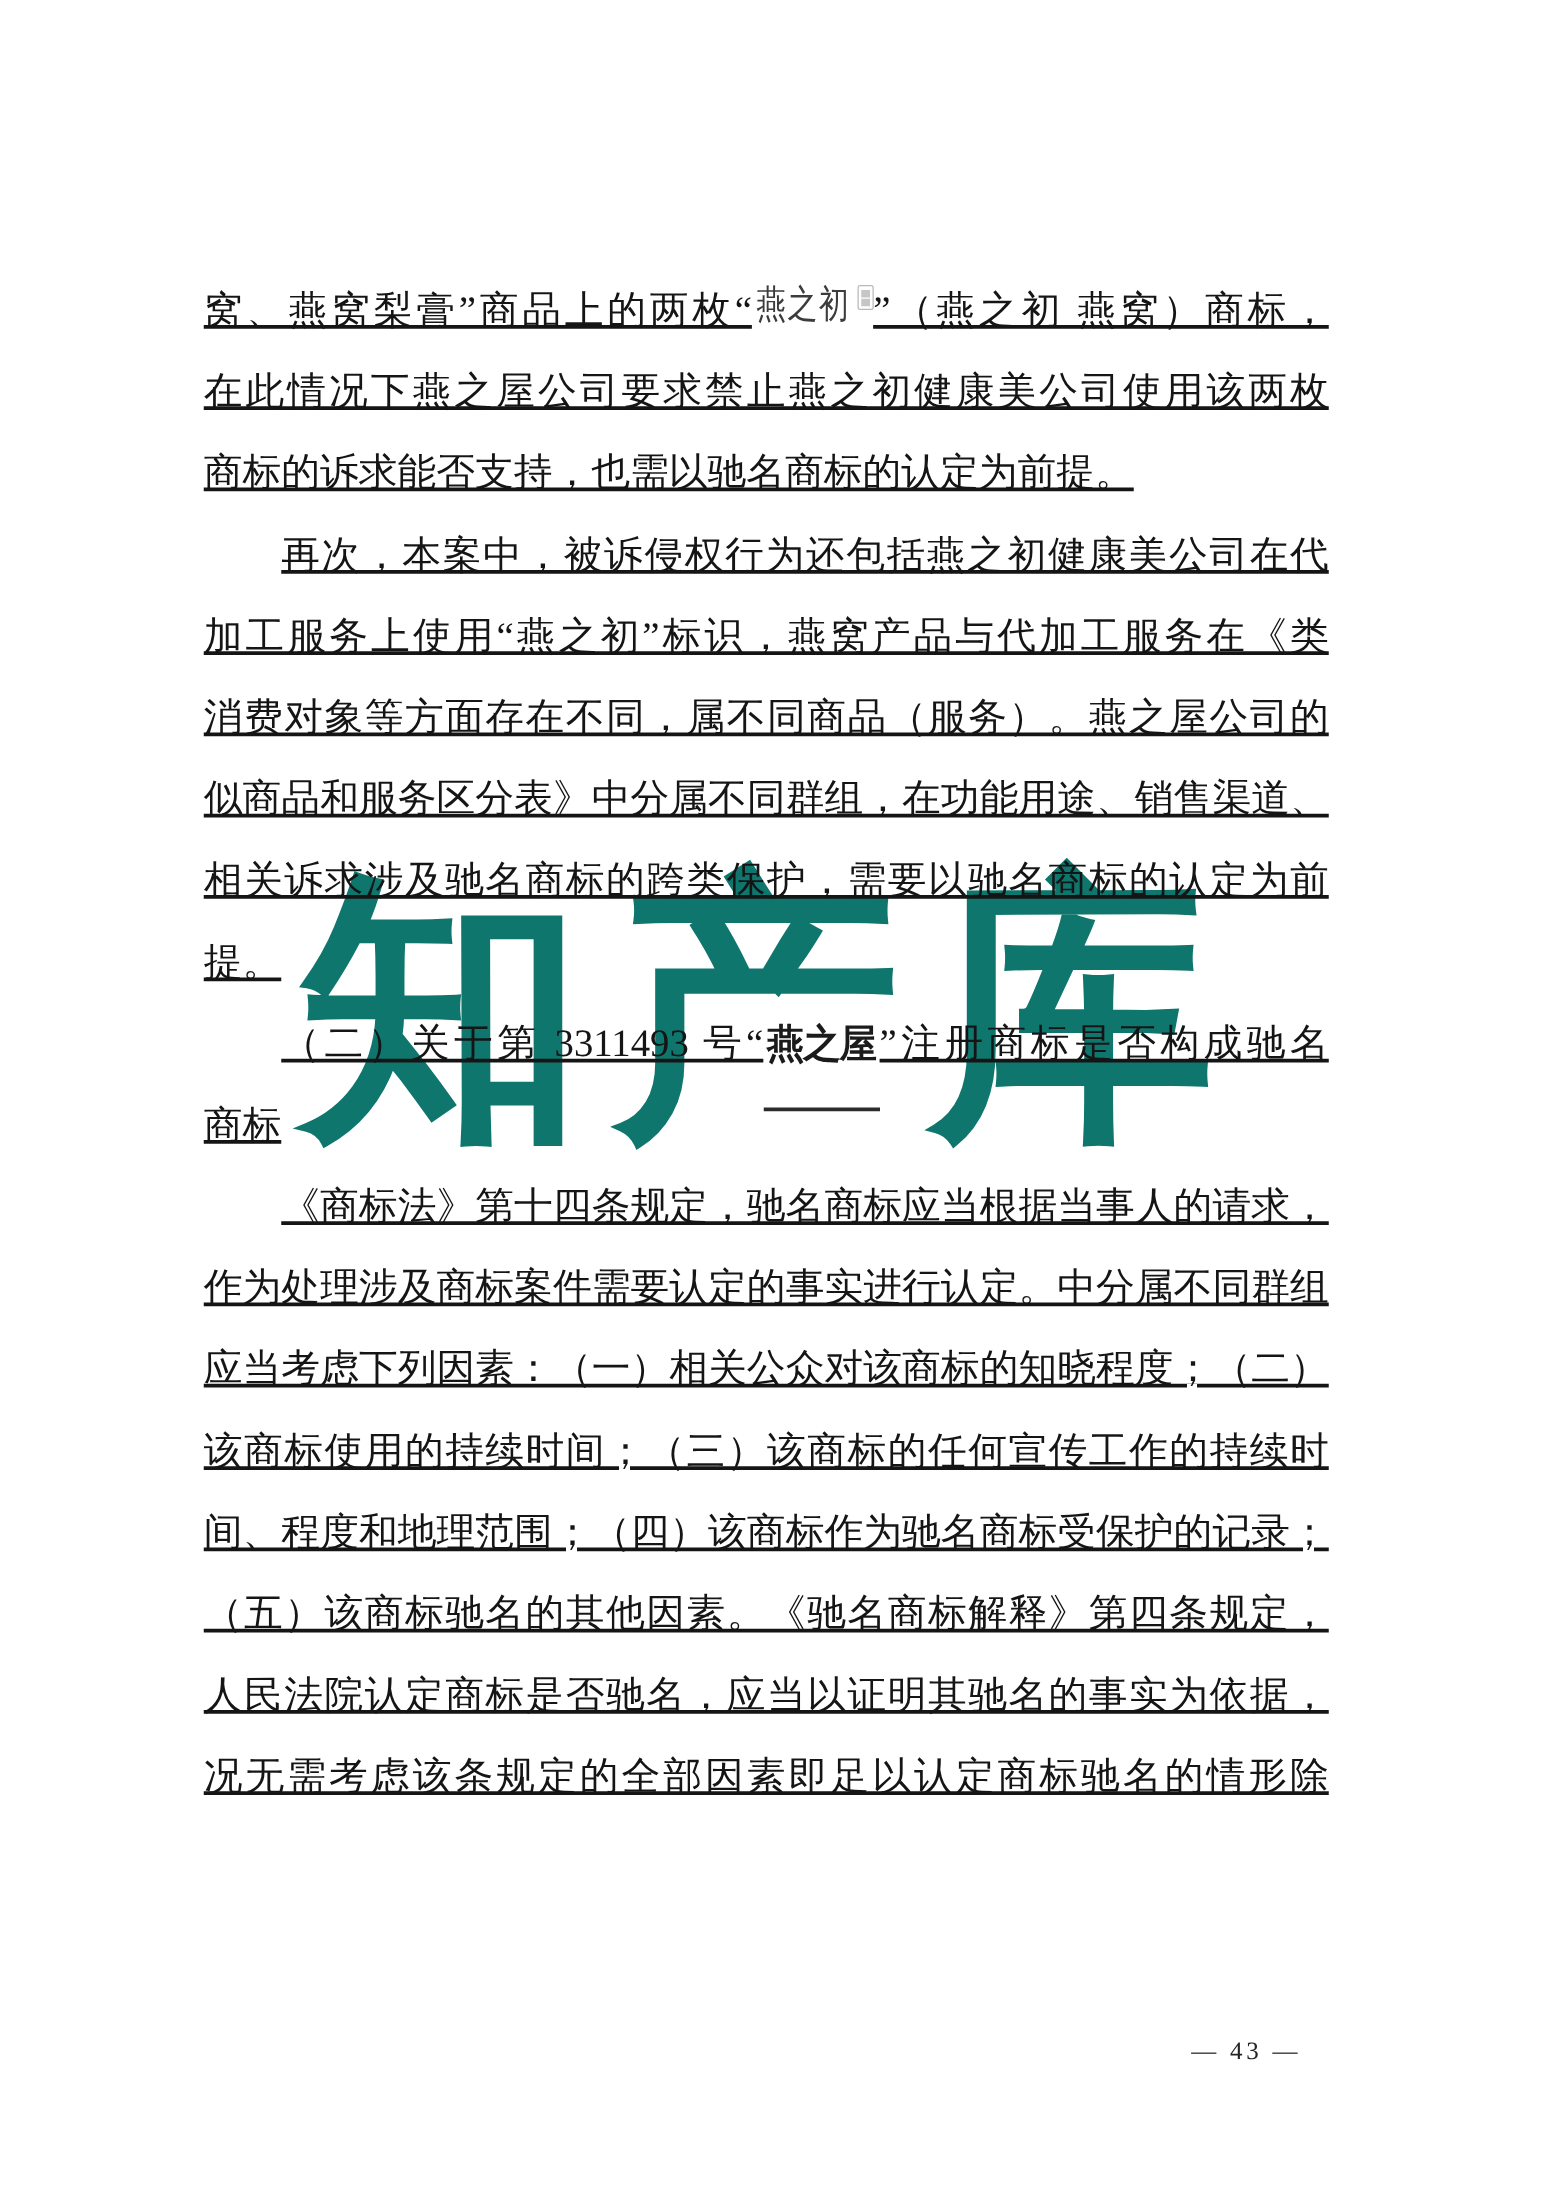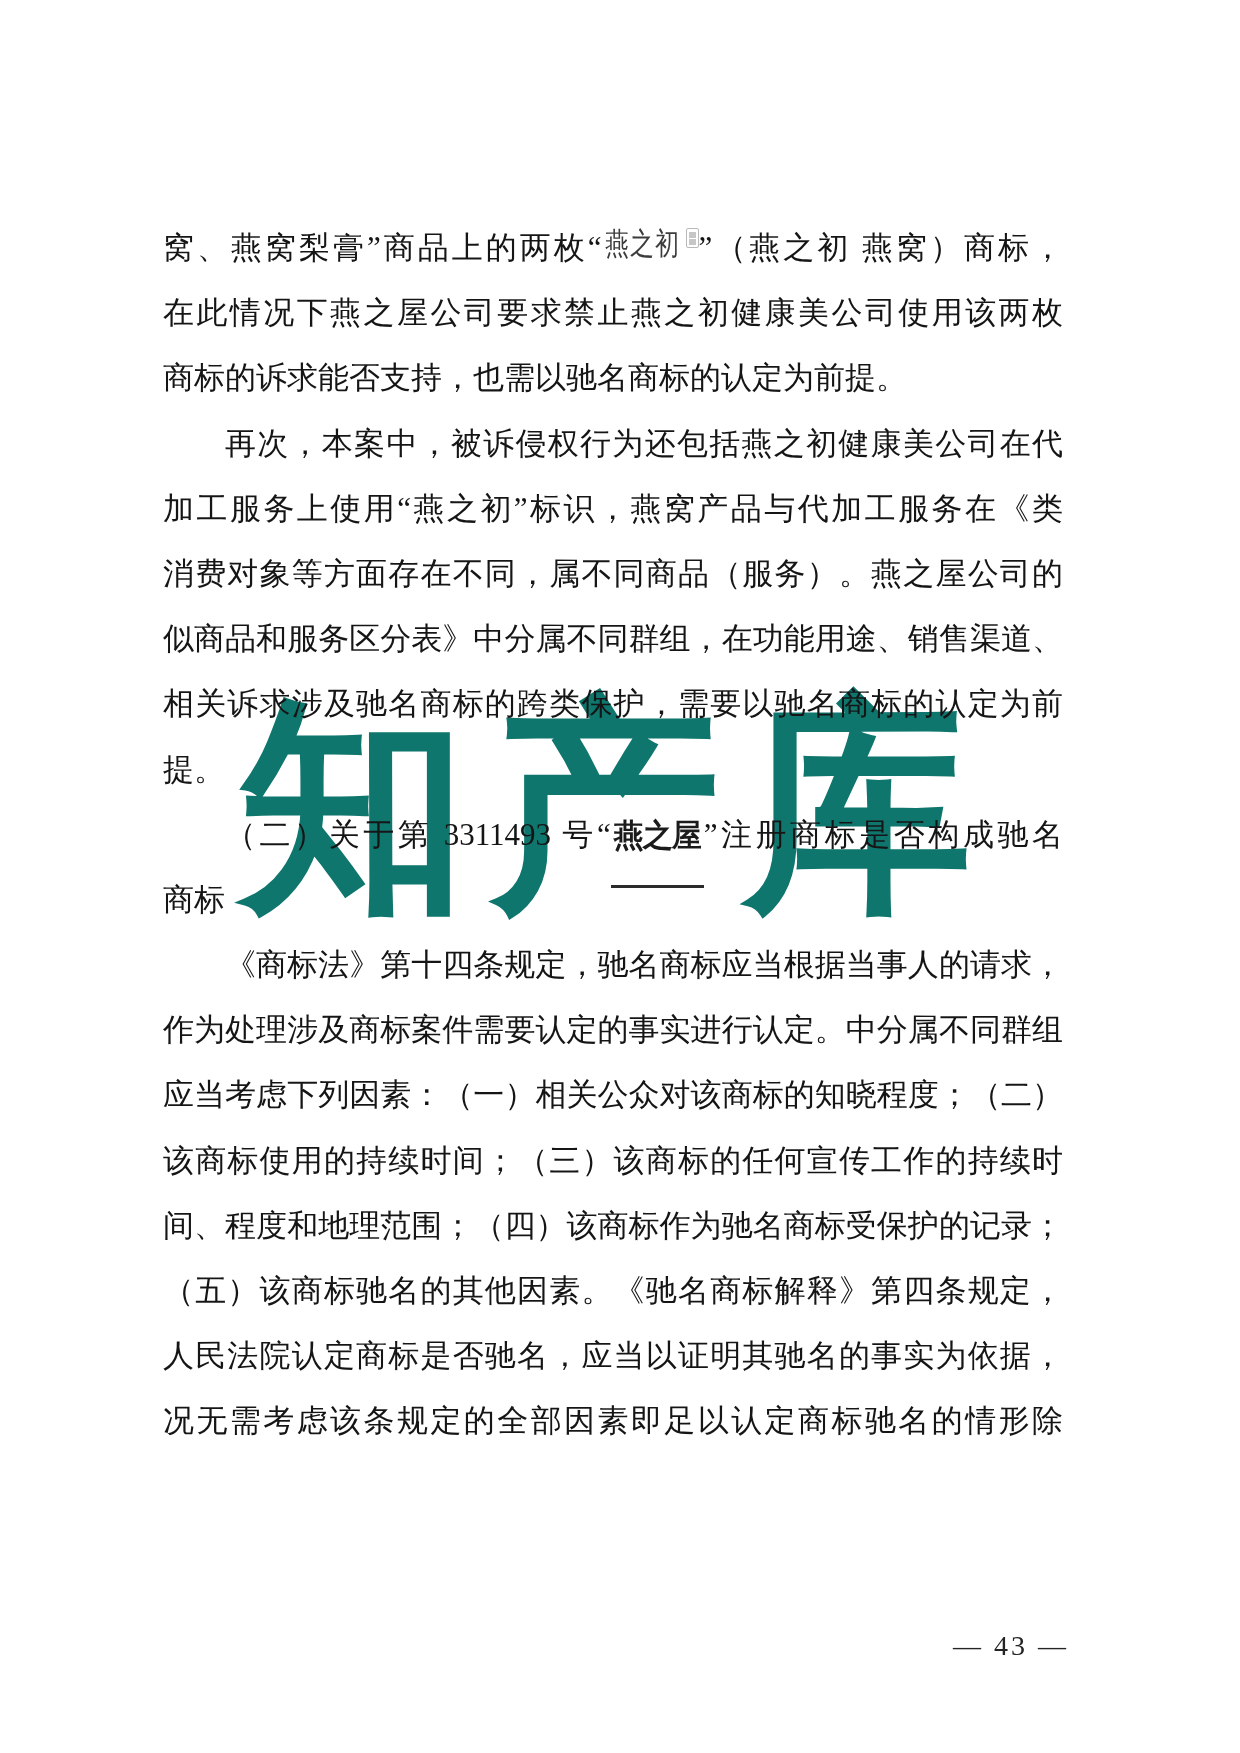--- a/index.html
+++ b/index.html
@@ -23,20 +23,21 @@
     user-select:none;
     white-space:nowrap;
   }
   .doc {
     position:absolute;
     left:163px; top:215px;
     width:900px;
     z-index:1;
     color:#151515;
     font-size:31px;
+    text-decoration:underline;
   }
   .line {
     height:65.2px;
     line-height:65.2px;
     white-space:nowrap;
     text-align:left;
   }
   .line.fill {
     white-space:normal;
     text-align:justify;
@@ -77,21 +78,21 @@
     font-weight:700;
     font-size:30px;
     letter-spacing:-1px;
     color:#1b1b1b;
     font-family:"Liberation Sans","DejaVu Sans",sans-serif;
     transform:scaleY(1.05);
   }
   .pagenum {
     position:absolute;
     left:953px; top:1630px;
-    font-size:28px;
+    font-size:20px;
     letter-spacing:3px;
     color:#242424;
     z-index:1;
     white-space:nowrap;
   }
 </style>
 </head>
 <body>
 
 <div class="watermark">知产库</div>

